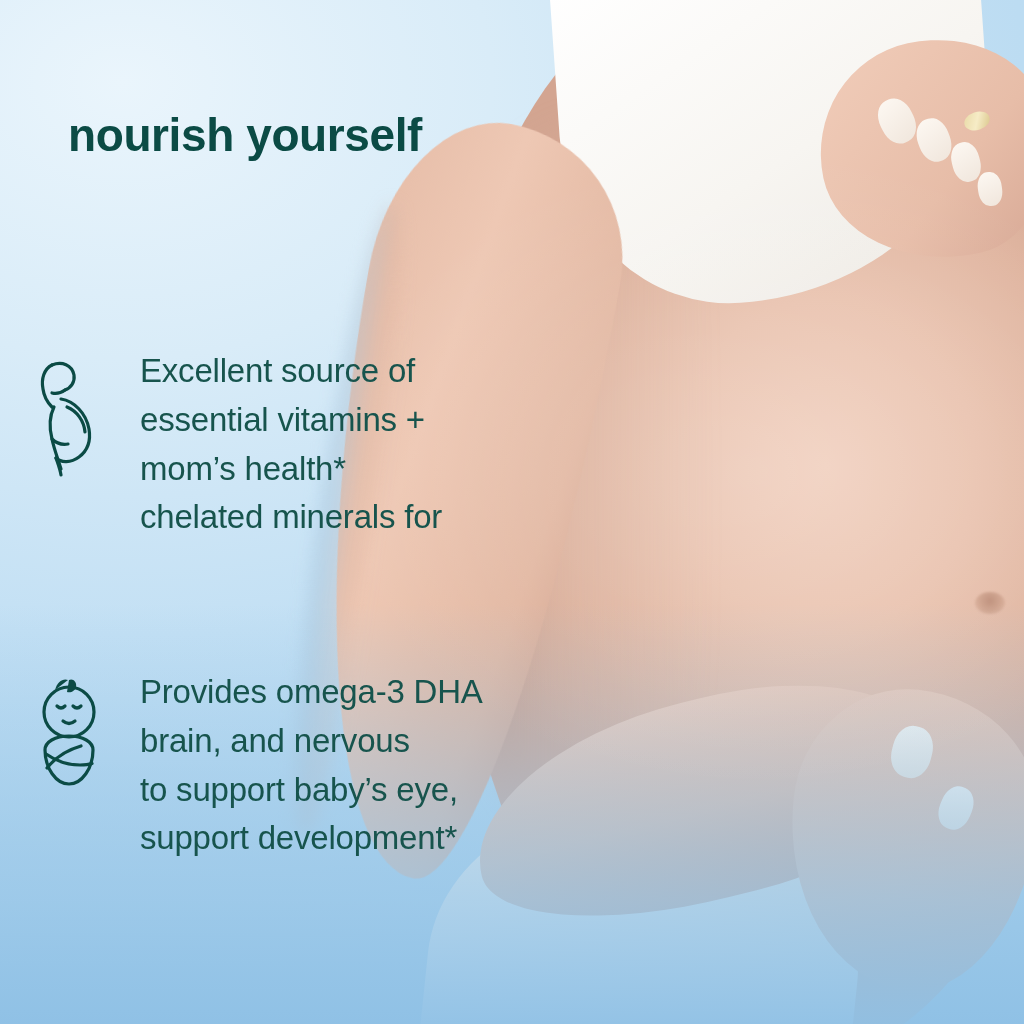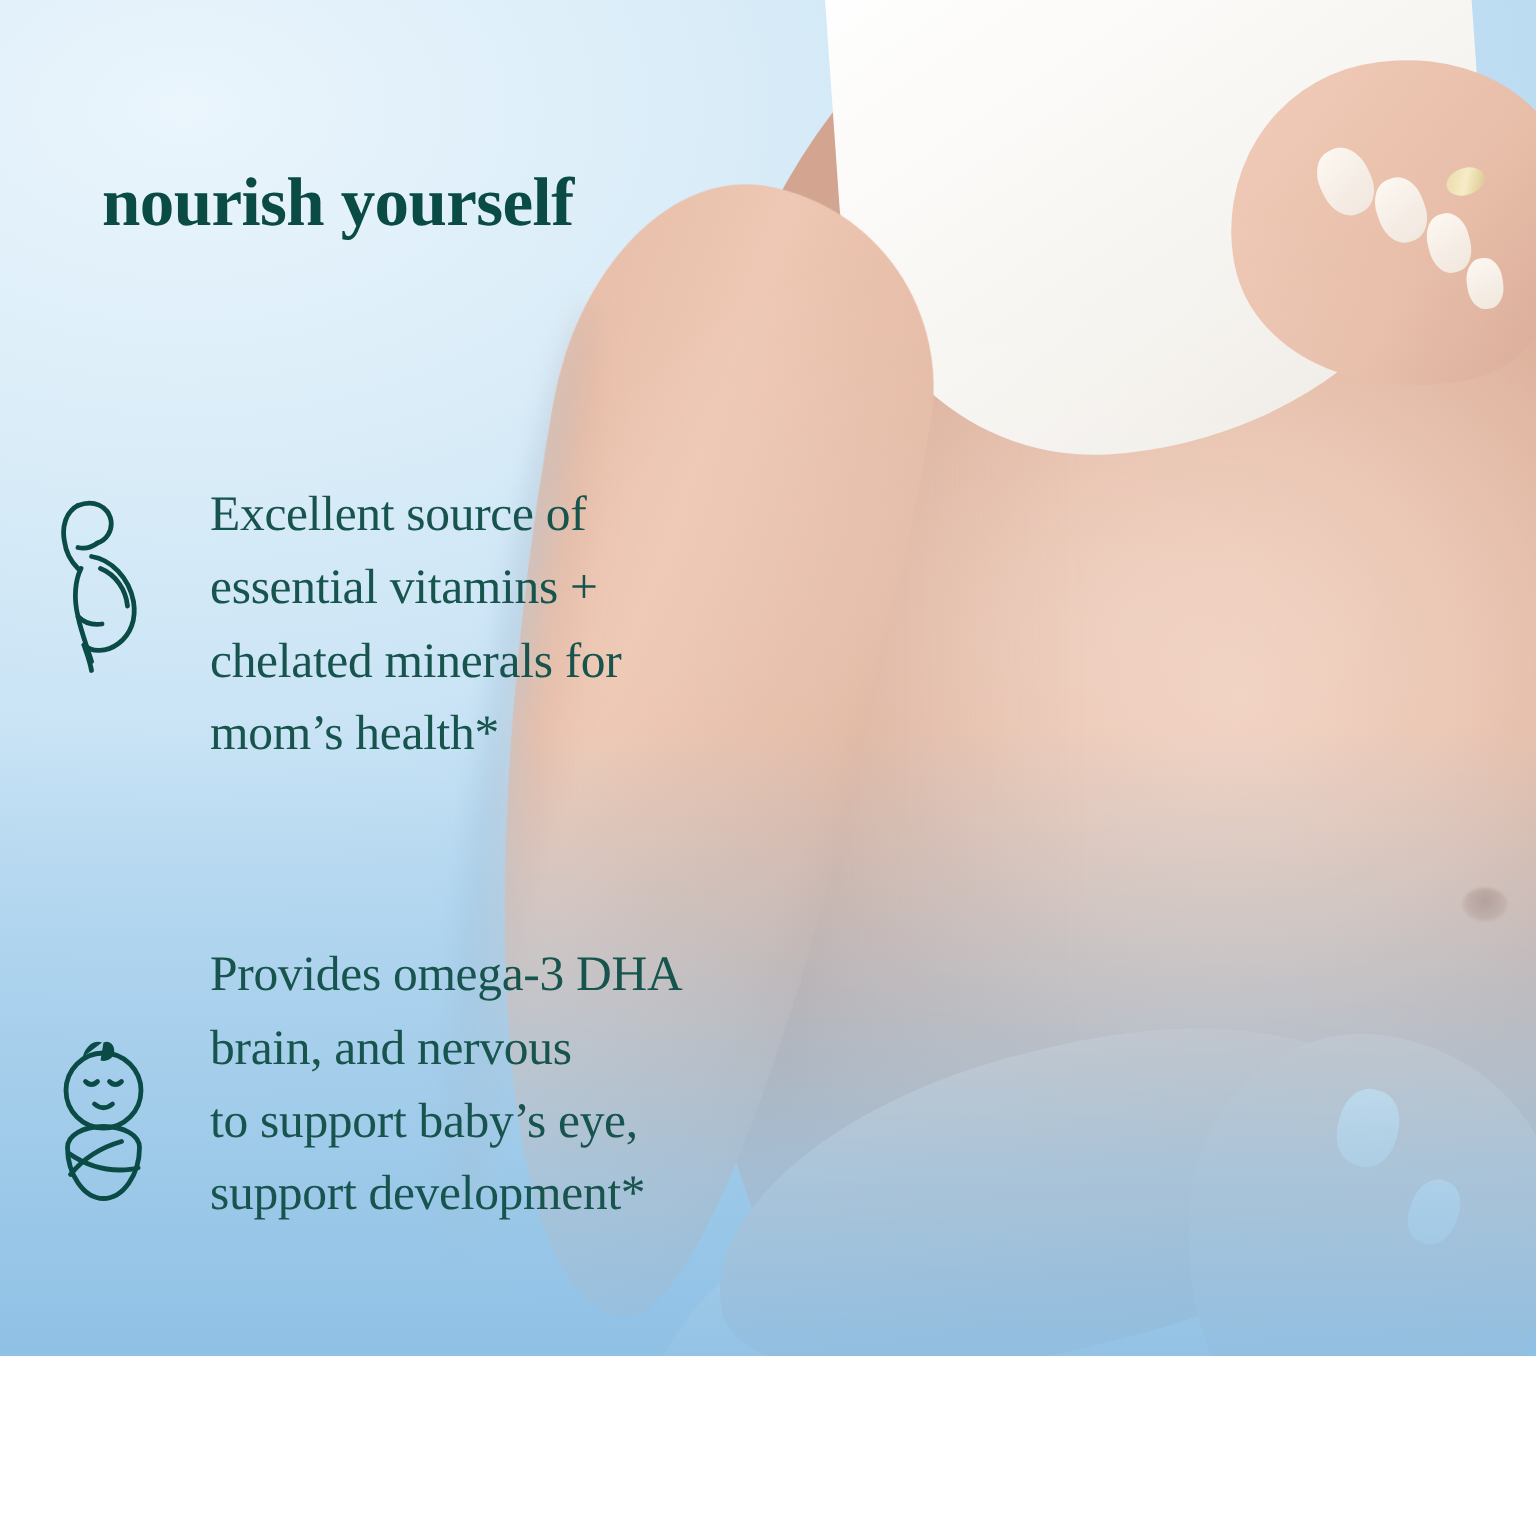--- a/index.html
+++ b/index.html
@@ -3,23 +3,23 @@
 <meta charset="utf-8">
 <style>
   html, body {
     margin: 0;
     padding: 0;
     background: #ffffff;
   }
   #canvas {
     position: relative;
     width: 1024px;
-    height: 904px;
+    height: 1024px;
     overflow: hidden;
-    font-family: Liberation Serif, serif;
+    font-family: Liberation Sans, sans-serif;
     background: linear-gradient(160deg, #dfeefa 0%, #cfe6f7 35%, #bcdcf2 65%, #b3d7ef 100%);
   }
 
   
   .photo {
     position: absolute;
     inset: 0;
   }
   .sky {
     position: absolute;
@@ -186,22 +186,22 @@
     letter-spacing: -0.4px;
   }
   .headline .line { display: block; white-space: nowrap; }
 
   .bullet {
     position: absolute;
     display: flex;
     align-items: flex-start;
     gap: 26px;
   }
-  .bullet-1 { left: 28px; top: 319px; width: 600px; }
-  .bullet-2 { left: 28px; top: 626px; width: 600px; align-items: flex-end; }
+  .bullet-1 { left: 28px; top: 347px; width: 600px; }
+  .bullet-2 { left: 28px; top: 668px; width: 600px; }
 
   .bullet-icon {
     flex: 0 0 auto;
     width: 86px;
     height: 130px;
     display: flex;
     align-items: flex-start;
     justify-content: center;
     padding-top: 8px;
   }
@@ -261,22 +261,22 @@
         <path d="M20 52 C16 60 15 72 18 84 C20 94 24 104 27 114"></path>
         <path d="M27 44 C40 46 52 58 55 74 C57 86 53 96 45 102 C37 108 27 108 22 103"></path>
         <path d="M33 52 C43 56 50 66 51 77"></path>
         <path d="M22 103 C24 109 26 114 27 120"></path>
         <path d="M18 84 C22 88 28 90 34 89"></path>
       </svg>
     </div>
     <div class="bullet-text">
       <span class="line">Excellent source of</span>
       <span class="line">essential vitamins +</span>
+      <span class="line">mom’s health*</span>
       <span class="line">chelated minerals for</span>
-      <span class="line">mom’s health*</span>
     </div>
   </div>
 
   <div class="bullet bullet-2">
     <div class="bullet-icon">
       <svg width="76" height="120" viewBox="0 0 76 120" fill="none" stroke="#0b4b45" stroke-width="3.2" stroke-linecap="round" stroke-linejoin="round">
         <circle cx="36" cy="36" r="25"></circle>
         <path d="M24 30 q4 4 8 0"></path>
         <path d="M40 30 q4 4 8 0"></path>
         <path d="M30 45 q6 5 12 0"></path>

